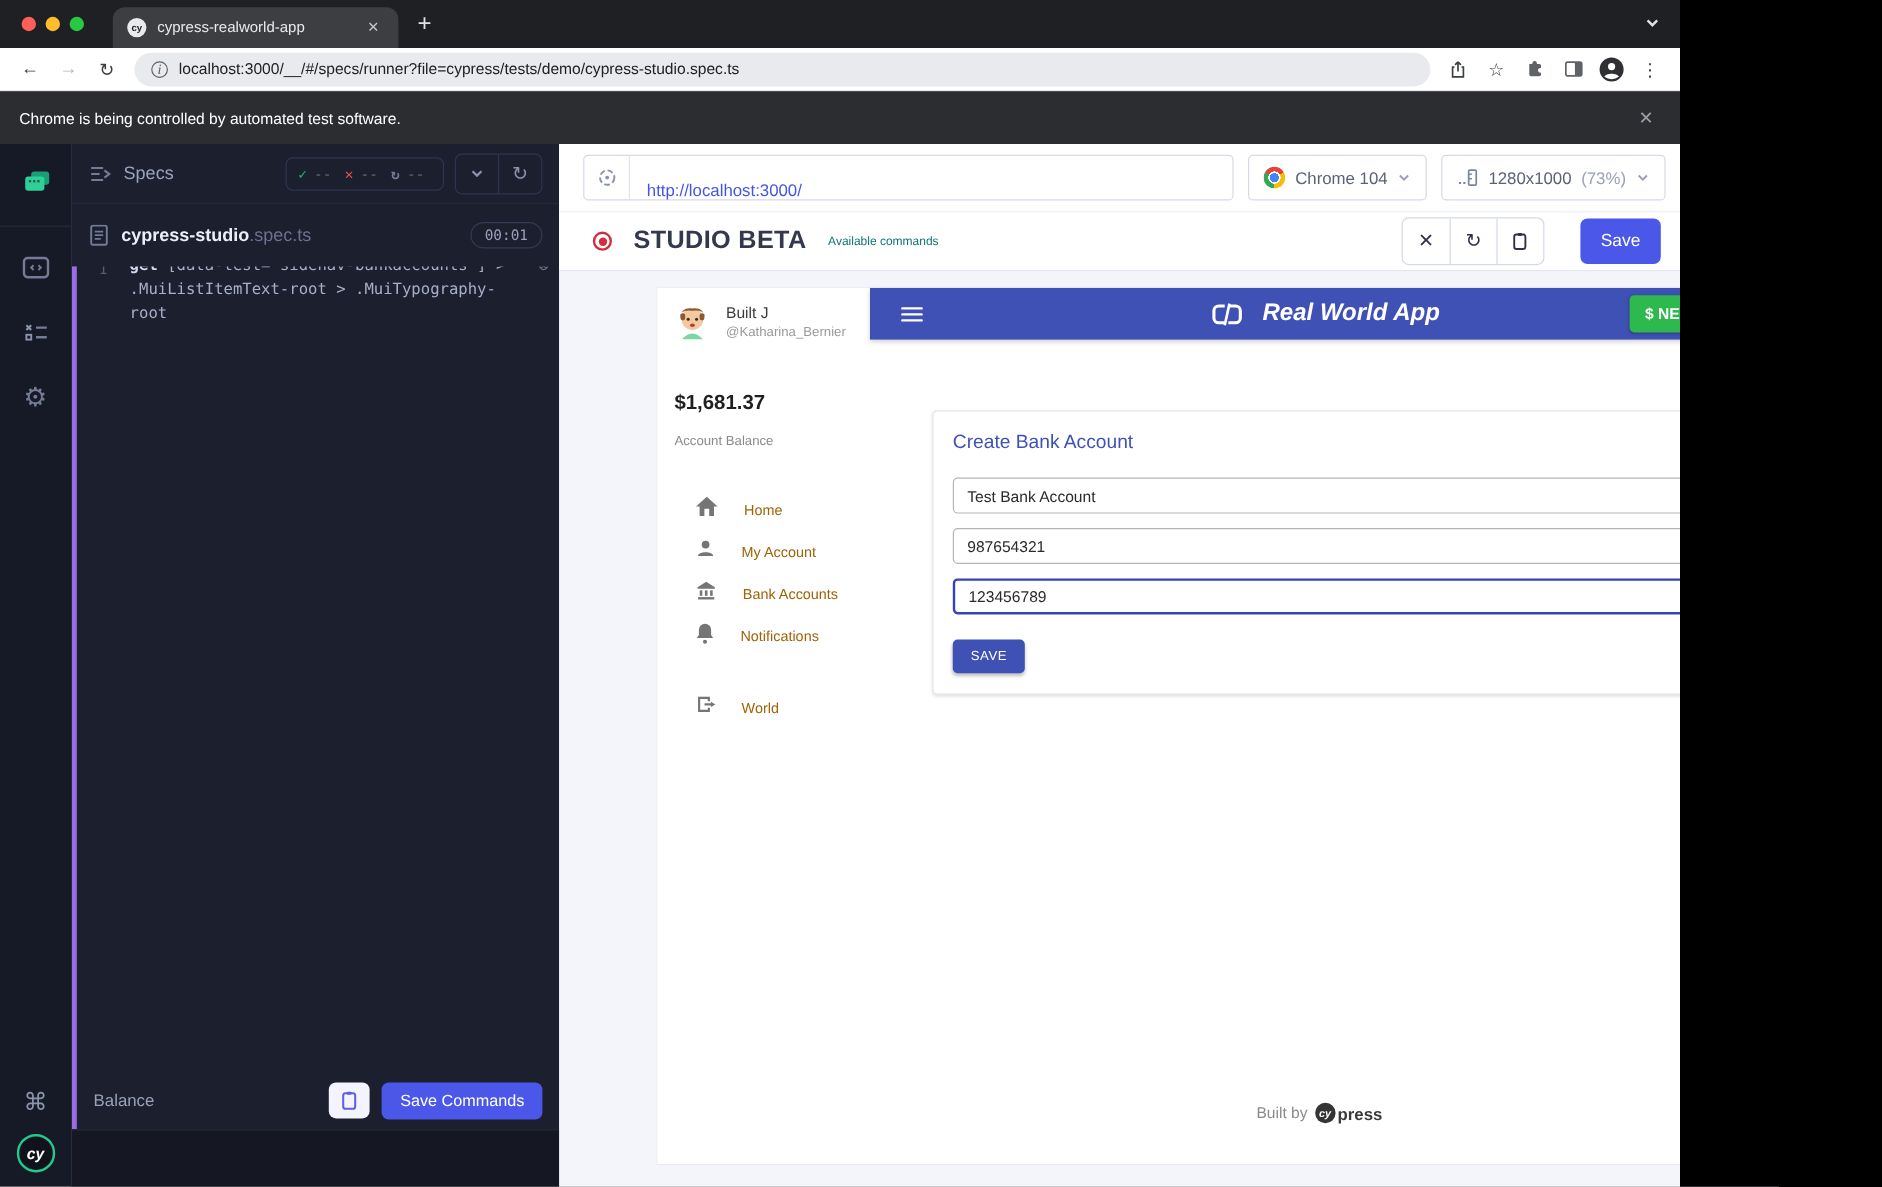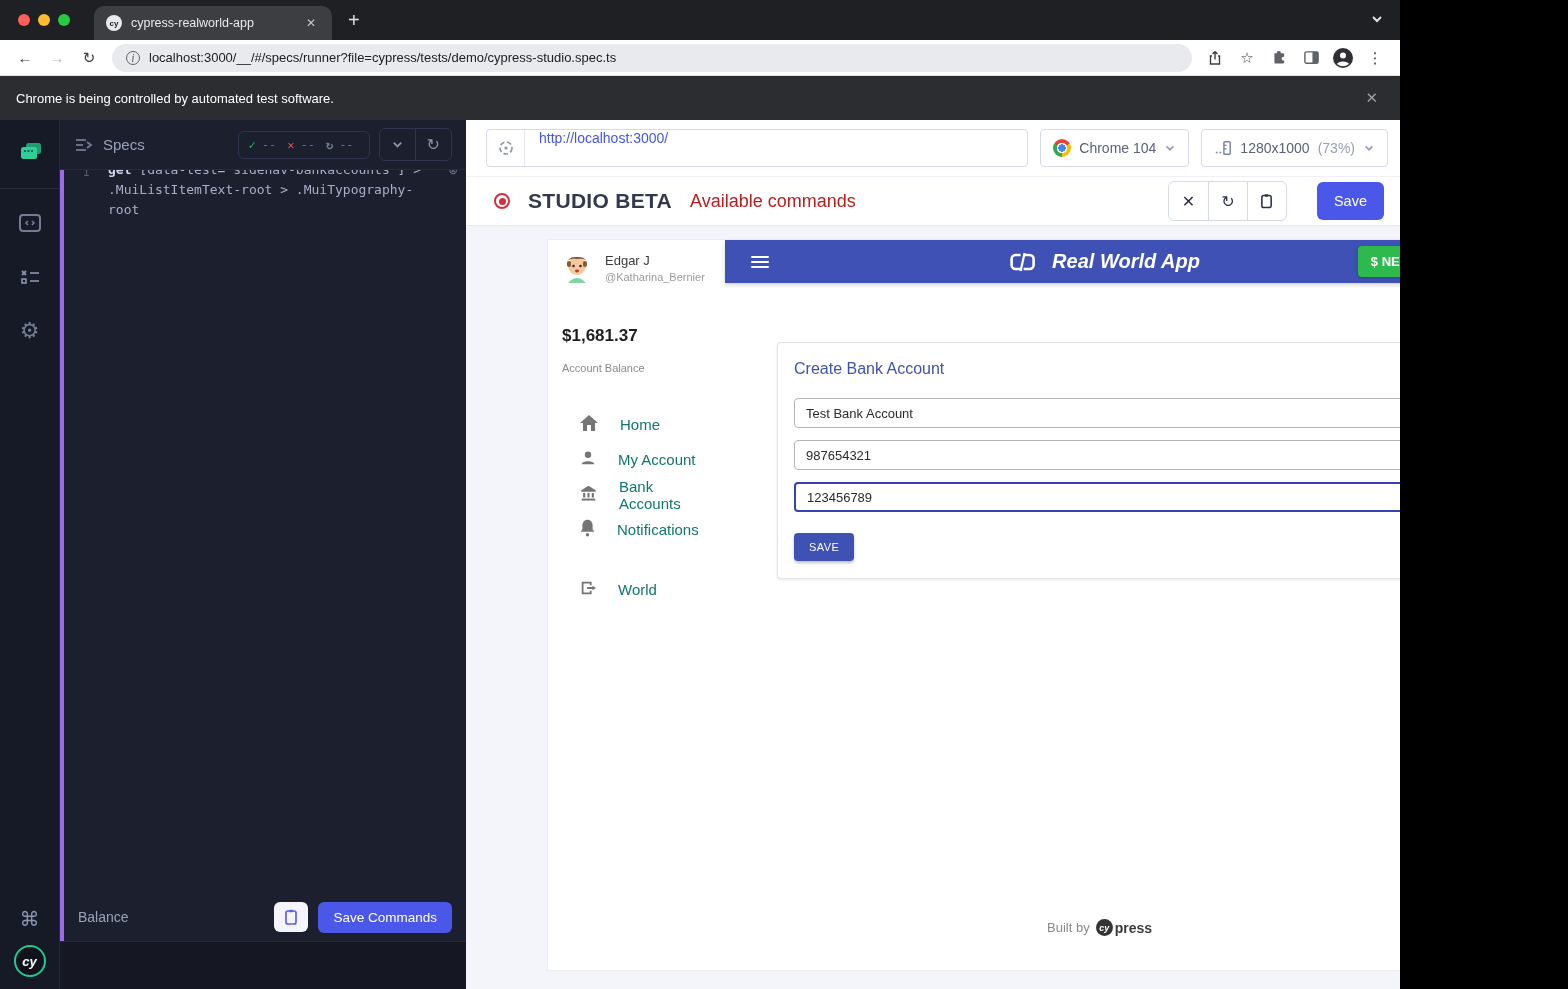--- a/index.html
+++ b/index.html
@@ -65,48 +65,48 @@
   .del{flex:none;width:26px;color:#6c7390;font-size:14px;text-align:center}
   .rep-footer{height:48px;flex:none;display:flex;align-items:center;padding:0 14px;gap:10px}
   .cancel{color:#9aa2b8;font-size:14px}
   .clip-btn{margin-left:auto;width:34px;height:30px;background:#f3f4fd;border-radius:6px;display:flex;align-items:center;justify-content:center}
   .savecmds{background:#4a57e8;color:#fff;font-size:13.5px;border-radius:6px;padding:8px 15px;border:none}
   .rep-bottom{height:48px;flex:none;background:#151822;border-top:1px solid #262a3a}
 
   
   .aut{flex:1;display:flex;flex-direction:column;background:#f4f5fb}
   .aut-top{background:#fff;padding:9px 12px 9px 20px;display:flex;gap:12px;align-items:center}
-  .urlbox{flex:1;height:38px;border:1px solid #d6dae8;border-radius:4px;display:flex;align-items:flex-start;background:#fff}
+  .urlbox{flex:1;height:38px;border:1px solid #d6dae8;border-radius:4px;display:flex;align-items:flex-end;background:#fff}
   .sel-cell{width:38px;height:100%;border-right:1px solid #e2e5f0;display:flex;align-items:center;justify-content:center}
   .urlval{padding:0 14px;color:#4355e8;font-size:14px}
   .chip{height:38px;border:1px solid #d6dae8;border-radius:4px;display:flex;align-items:center;padding:0 12px;gap:8px;color:#5b6178;font-size:14px;background:#fff;flex:none}
   .chip .pct{color:#9aa0b5}
   .aut-studio{background:#fff;height:50px;display:flex;align-items:center;padding:0 8px 0 28px;gap:18px;border-bottom:1px solid #e4e7f0;border-top:1px solid #eef0f6}
   .rec{width:16px;height:16px;border-radius:50%;border:2px solid #cf2f3e;display:flex;align-items:center;justify-content:center;flex:none}
   .rec i{width:7px;height:7px;border-radius:50%;background:#cf2f3e}
   .studio-label{font-weight:bold;color:#33384d;font-size:21px;letter-spacing:.3px}
-  .studio-link{color:#b91c1c;font-size:18px}
+  .studio-link{color:#0f766e;font-size:10px}
   .btngroup{margin-left:auto;display:flex;border:1px solid #d6dae8;border-radius:6px;overflow:hidden}
   .gbtn{width:39px;height:38px;display:flex;align-items:center;justify-content:center;color:#2e3247;font-size:16px}
   .gbtn + .gbtn{border-left:1px solid #d6dae8}
   .savebtn{background:#4a57e8;color:#fff;border-radius:6px;height:38px;padding:0 17px;display:flex;align-items:center;font-size:14.5px;margin:0 8px 0 12px;border:none}
   .viewport{flex:1;position:relative}
   .iframe{position:absolute;left:82px;top:14px;width:936px;height:730px;background:#fff;box-shadow:0 0 0 1px rgba(0,0,0,0.03)}
 
   
   .rwa-side{position:absolute;left:0;top:0;bottom:0;width:177px;background:#fff;z-index:2}
   .profile{display:flex;gap:13px;padding:13px 14px;align-items:center}
   .uname{font-size:13px;color:#3c3c3c}
   .uhandle{font-size:11px;color:#9a9a9a;margin-top:3px}
   .balance-blk{padding:30px 14px 0}
   .balance{font-size:17px;font-weight:bold;color:#1f1f1f}
   .balance-lbl{font-size:11px;color:#8a8a8a;margin-top:16px}
   .nav{margin-top:33px}
   .nav-item{display:flex;align-items:center;gap:21px;padding:0 14px 0 31px;height:35px}
-  .nav-lbl{font-size:15px;color:#0f766e}
+  .nav-lbl{font-size:12px;color:#a16207}
   .nav-item.logout{margin-top:25px}
   .rwa-header{position:absolute;left:177px;right:0;top:0;height:43px;background:#3f51b5;display:flex;align-items:center;box-shadow:0 2px 4px rgba(0,0,0,.18);z-index:3}
   .burger{margin-left:26px;width:18px;display:flex;flex-direction:column;gap:3px}
   .burger i{height:2px;background:#fff;border-radius:1px}
   .rwa-logo{position:absolute;left:50%;transform:translateX(-50%);color:#fff;font-size:20px;font-weight:bold;font-style:italic;display:flex;gap:17px;align-items:center;white-space:nowrap}
   .newbtn{margin-left:auto;background:#2eb94e;color:#fff;font-weight:bold;font-size:13px;border-radius:4px;padding:8px 13px;display:flex;gap:6px;align-items:center;border:none;box-shadow:0 1px 3px rgba(0,0,0,.25)}
   .bellwrap{position:relative;margin:0 24px 0 17px}
   .notif-badge{position:absolute;top:-6px;right:-8px;background:#f44336;color:#fff;width:15px;height:15px;border-radius:50%;font-size:9px;display:flex;align-items:center;justify-content:center}
   .card{position:absolute;left:229px;top:102px;width:655px;background:#fff;border:1px solid #e4e4e4;border-radius:4px;box-shadow:0 1px 3px rgba(0,0,0,.1);padding:17px 16px}
   .card-title{color:#3f51b5;font-size:16px;margin-bottom:20px;font-weight:normal}
@@ -235,20 +235,30 @@
         </div>
         <div class="hdr-group">
           <span class="gb">
               <svg width="13" height="13" viewBox="0 0 14 14">
                 <polyline points="3,5 7,9 11,5" fill="none" stroke="#8b93ad" stroke-width="2"></polyline>
               </svg>
             </span>
           <span class="gb">↻</span>
         </div>
       </div>
+      <div class="spec-row">
+        <svg width="17" height="18" viewBox="0 0 17 18">
+            <rect x="2" y="1" width="13" height="16" rx="1.5" fill="none" stroke="#737b96" stroke-width="1.6"></rect>
+            <line x1="5" y1="6" x2="12" y2="6" stroke="#737b96" stroke-width="1.4"></line>
+            <line x1="5" y1="9" x2="12" y2="9" stroke="#737b96" stroke-width="1.4"></line>
+            <line x1="5" y1="12" x2="10" y2="12" stroke="#737b96" stroke-width="1.4"></line>
+          </svg>
+        <span class="spec-name"><span>cypress-studio</span><span class="spec-ext">.spec.ts</span></span>
+        <span class="duration">00:01</span>
+      </div>
       <div class="logwrap">
         <div class="cmdlog" id="cmdlog">
             <div class="entry">
               <div class="line main">
                 <span class="num">1</span>
                 <span class="body"><span class="m">get</span>  <span>[data-test="sidenav-bankaccounts"] &gt; .MuiListItemText-root &gt; .MuiTypography-root</span></span>
                 <span class="del">⊗</span>
               </div>
             </div>
           </div>
@@ -326,21 +336,21 @@
                   <circle cx="15" cy="13" r="9" fill="#f2c9a1"></circle>
                   <path d="M5 12 Q5 3 15 4 Q25 3 25 12 L25 9 Q23 5 15 6 Q7 5 5 9 Z" fill="#8a5a33"></path>
                   <rect x="5" y="8" width="4" height="6" rx="2" fill="#8a5a33"></rect>
                   <rect x="21" y="8" width="4" height="6" rx="2" fill="#8a5a33"></rect>
                   <circle cx="11.5" cy="13" r="1.3" fill="#402a18"></circle>
                   <circle cx="18.5" cy="13" r="1.3" fill="#402a18"></circle>
                   <ellipse cx="15" cy="18" rx="2" ry="1.4" fill="#c0392b"></ellipse>
                   <path d="M6 30 Q15 20 24 30 Z" fill="#7ed6a5"></path>
                 </svg>
               <div>
-                <div class="uname">Edgar J</div>
+                <div class="uname">Built J</div>
                 <div class="uhandle">@Katharina_Bernier</div>
               </div>
             </div>
             <div class="balance-blk">
               <div class="balance">$1,681.37</div>
               <div class="balance-lbl">Account Balance</div>
             </div>
             <div class="nav" id="app-nav">
                 <div class="nav-item">
      <span><svg width="20" height="18" viewBox="0 0 20 18">

